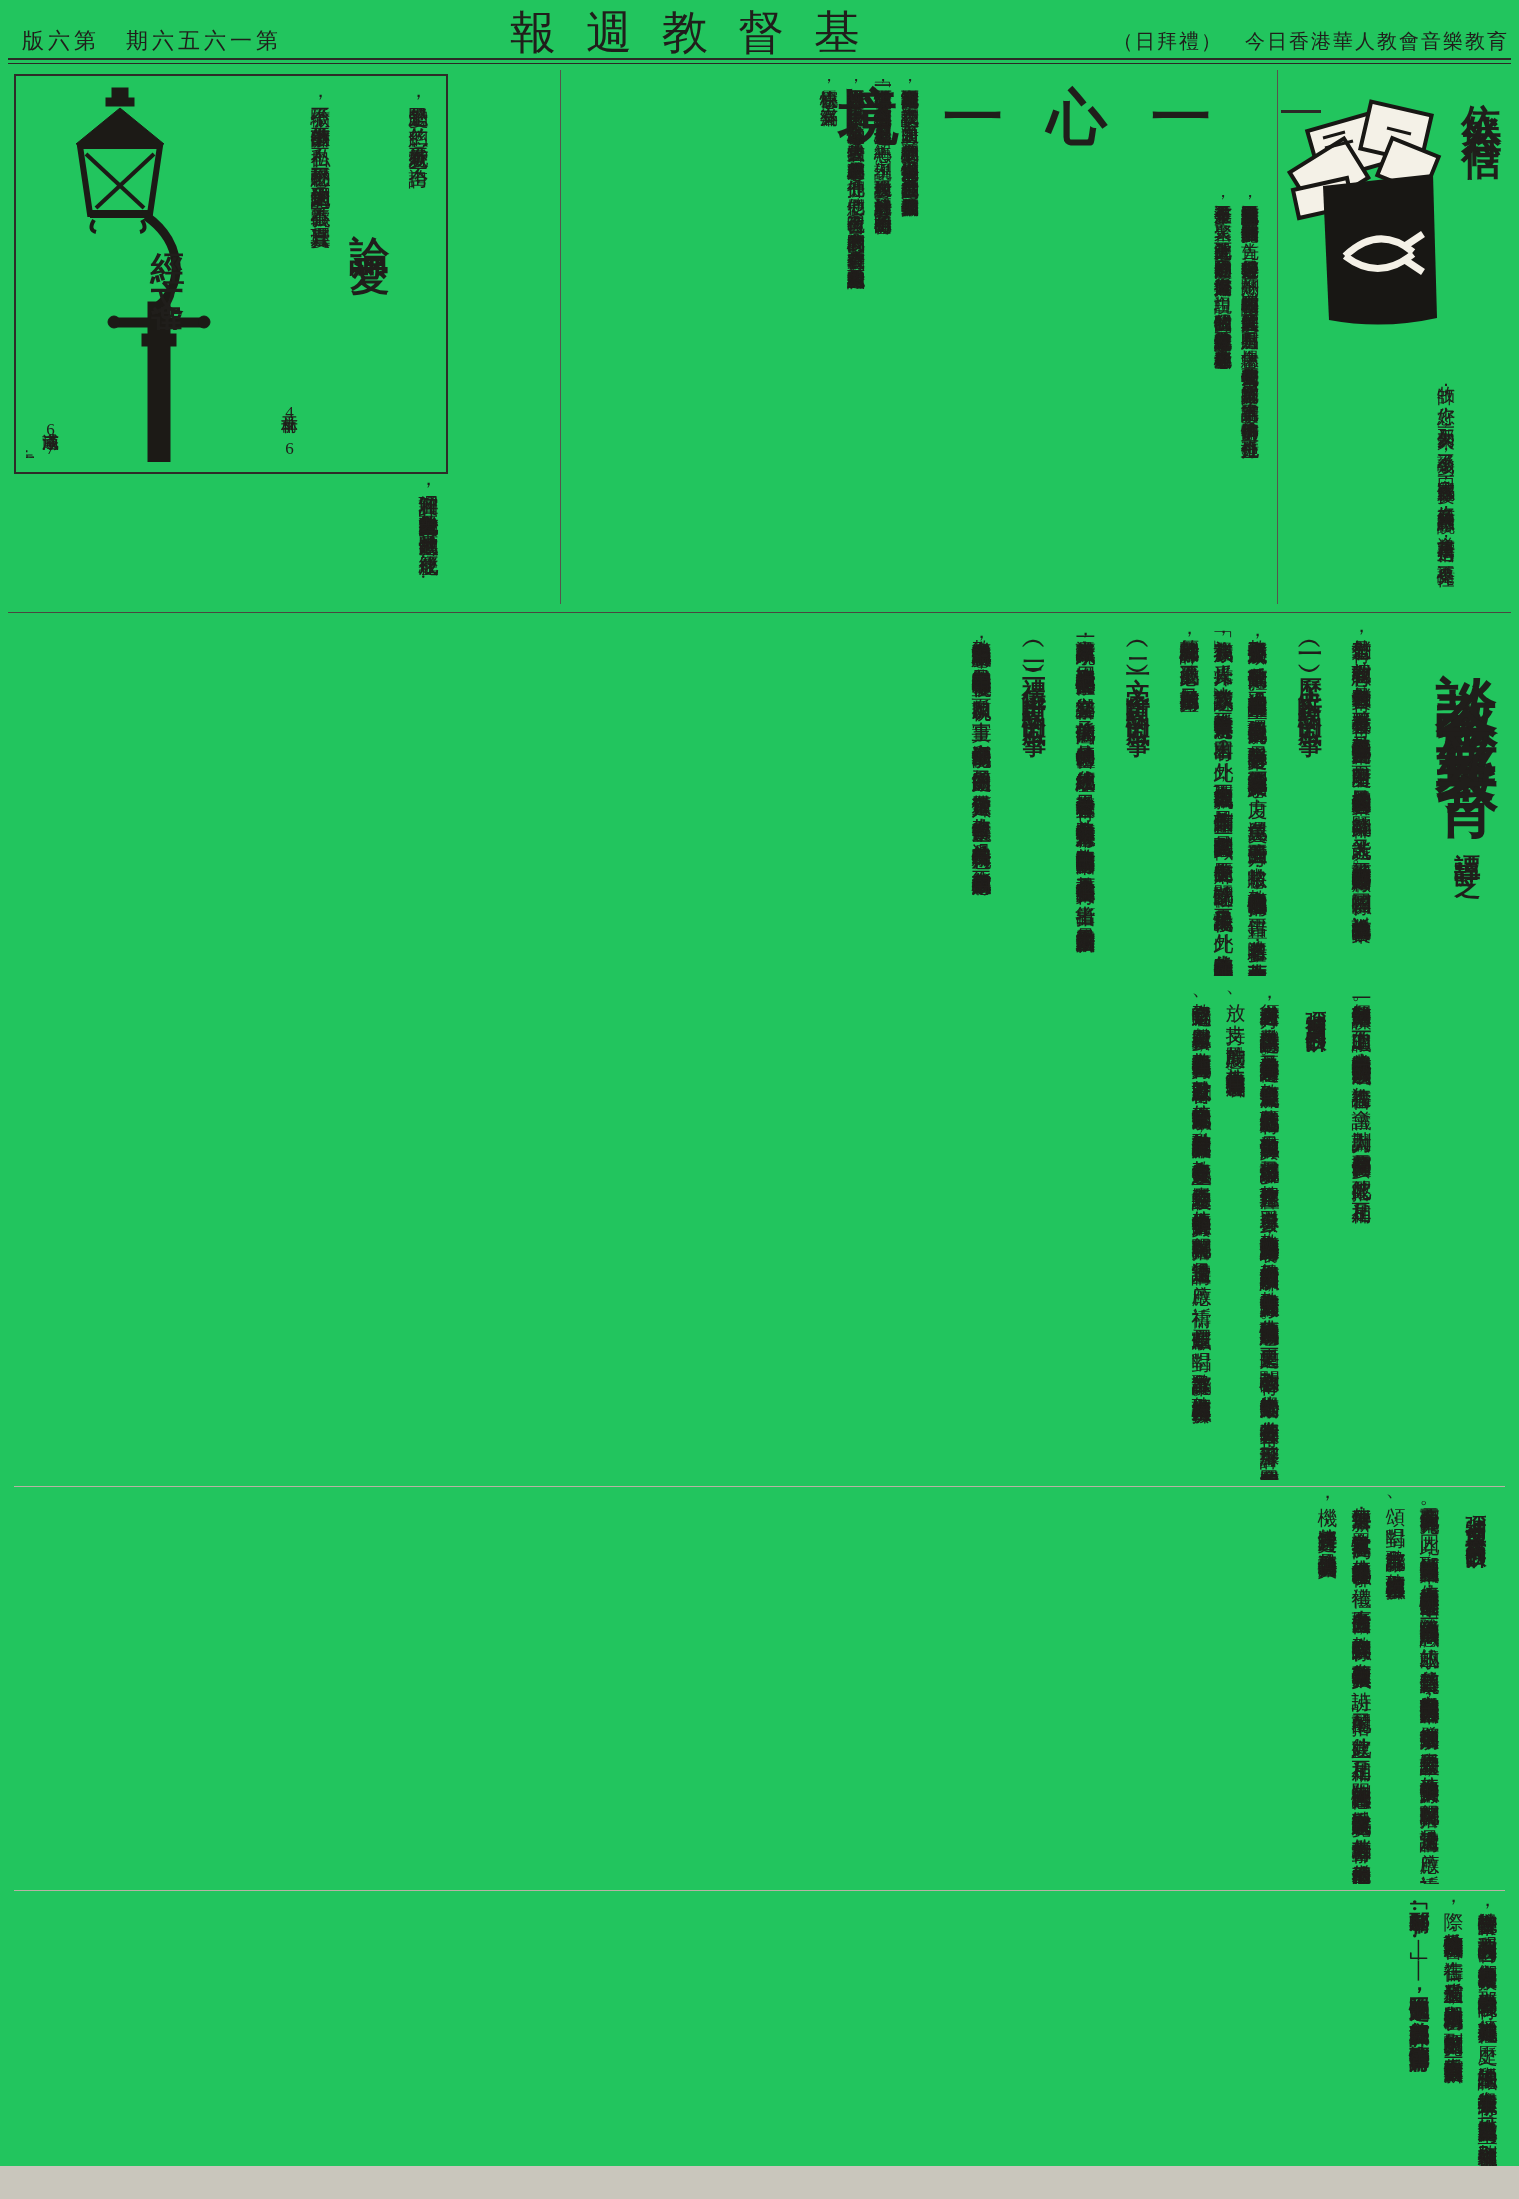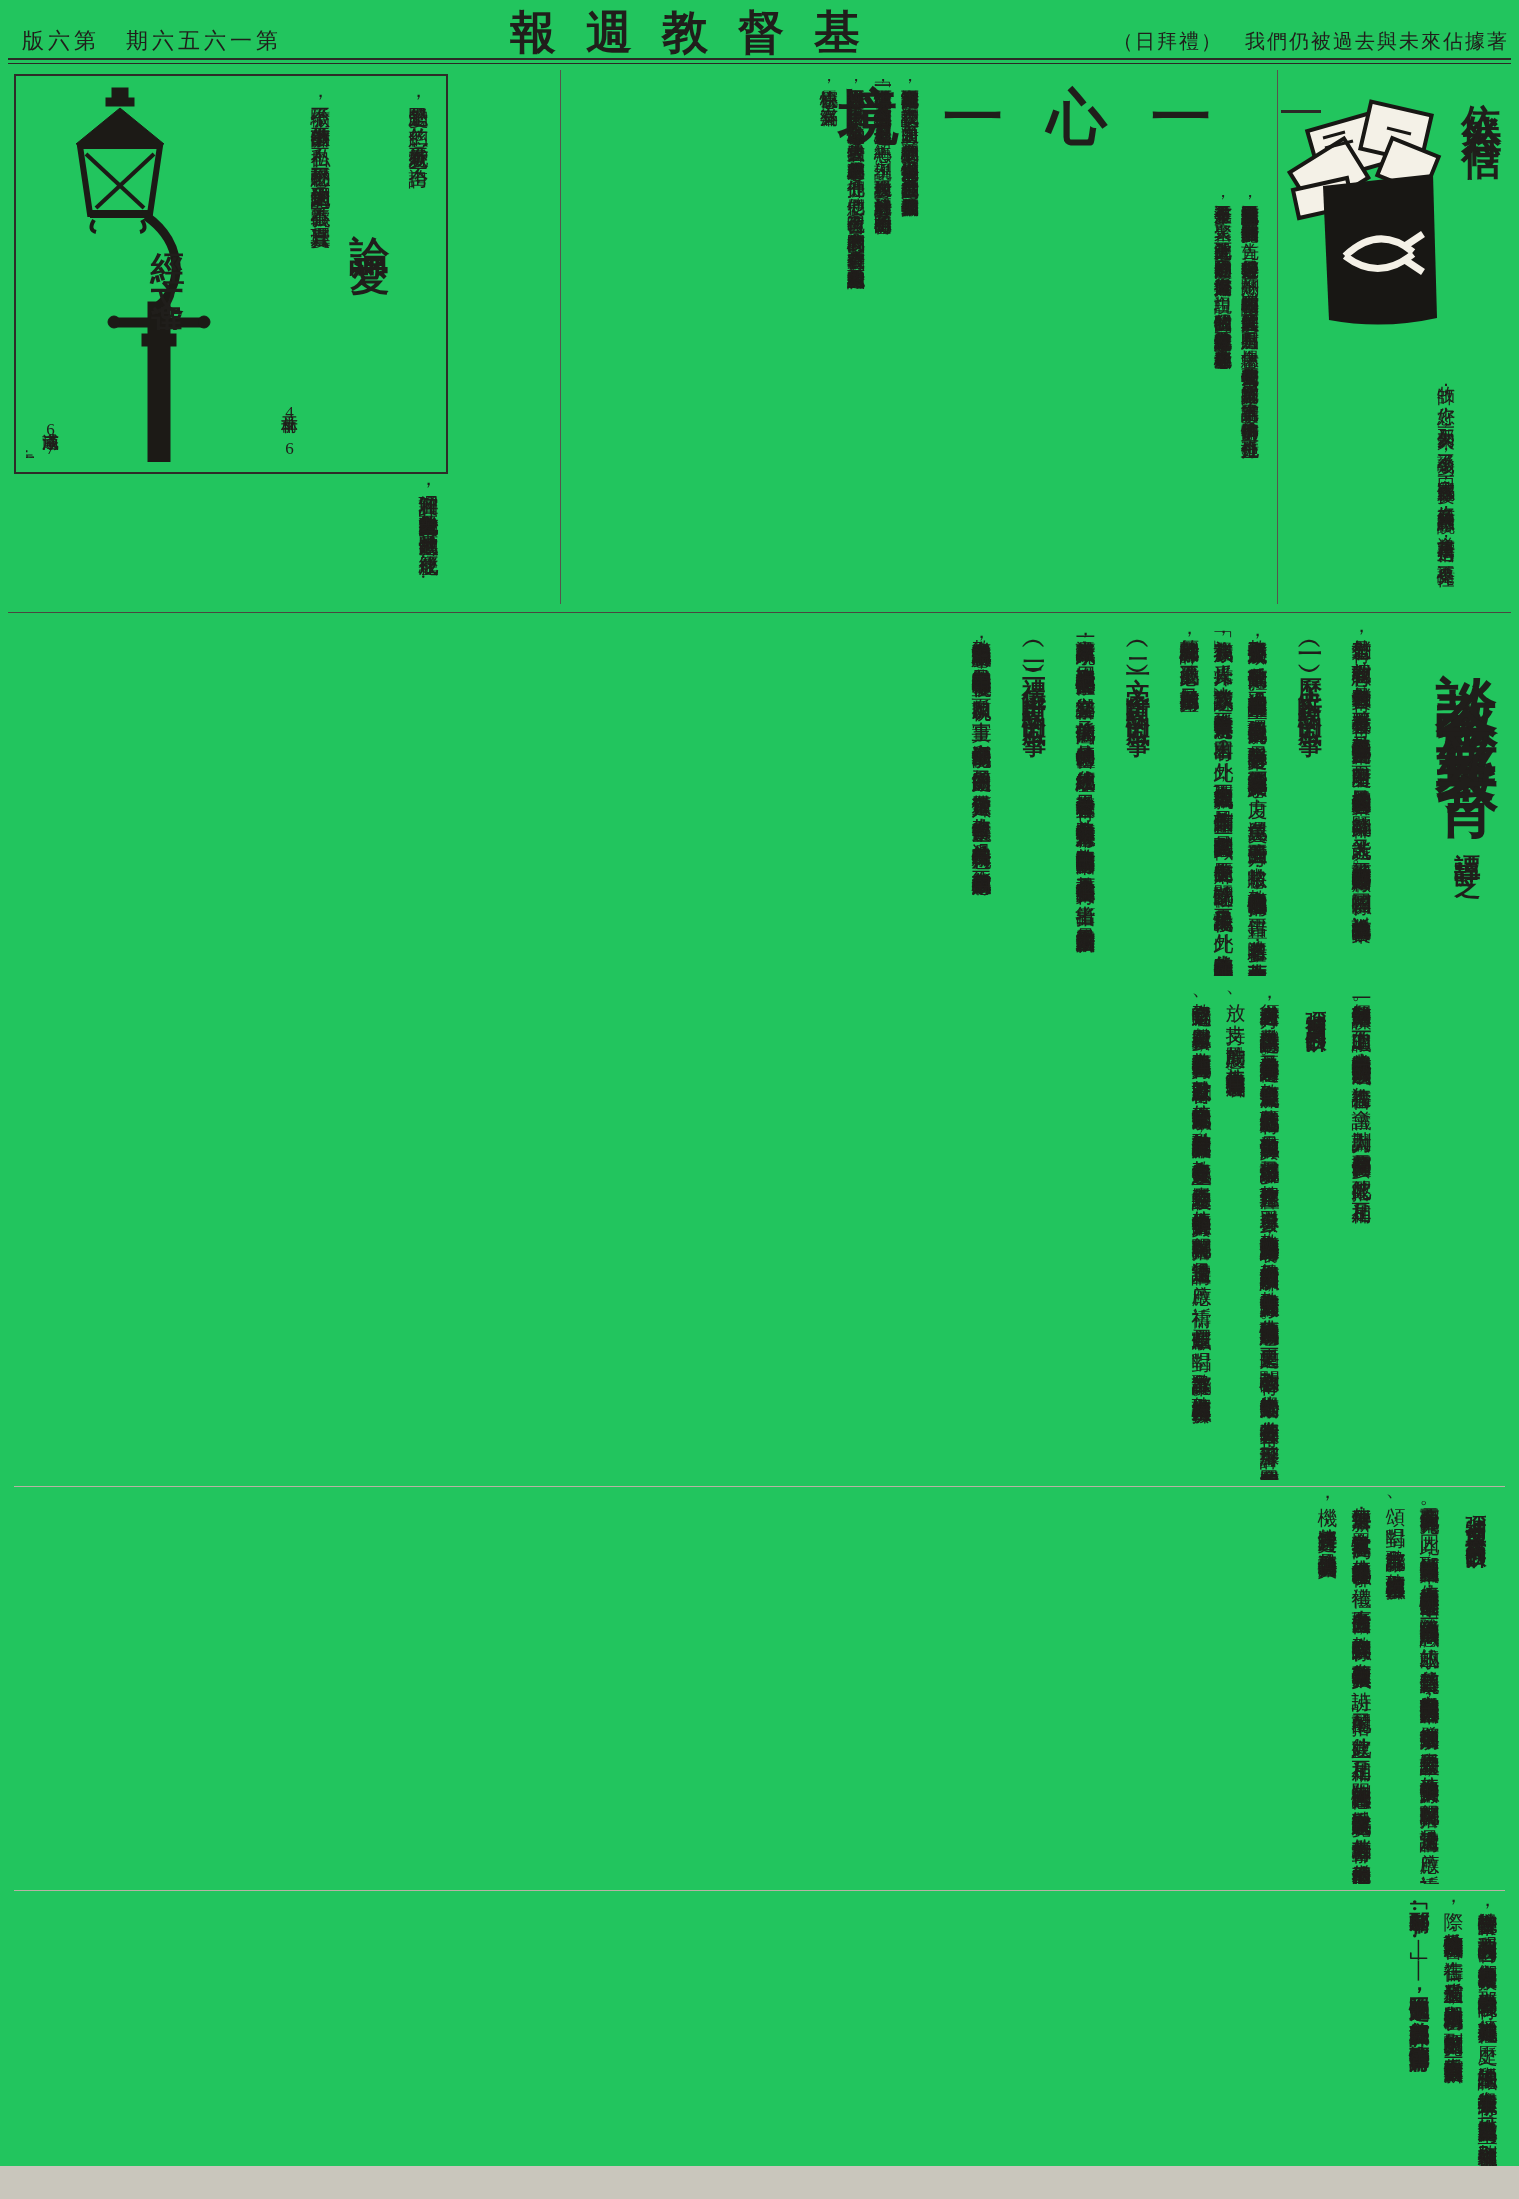--- a/index.html
+++ b/index.html
@@ -7,21 +7,21 @@
         background:#22c55e;overflow:hidden;
         font-family:"Liberation Serif","DejaVu Serif",serif;color:#201e1b;}
   .v{writing-mode:vertical-rl;text-orientation:mixed;overflow:hidden;
      text-align:justify;}
   .upright{text-orientation:upright;}
 
   
   .masthead{position:absolute;left:0;top:0;width:100%;height:60px;}
   .issue{position:absolute;left:22px;top:26px;font-size:22px;letter-spacing:4px;}
   .paper-title{position:absolute;left:400px;top:2px;width:600px;text-align:center;
-               font-size:46px;font-weight:700;letter-spacing:30px;}
+               font-size:46px;font-weight:400;letter-spacing:30px;}
   .date{position:absolute;right:10px;top:28px;font-size:20px;letter-spacing:2px;}
   .mast-rule{position:absolute;left:8px;right:8px;top:58px;height:3px;
              border-top:2px solid #2b2a26;border-bottom:1px solid #2b2a26;}
 
   
   .topband{position:absolute;left:8px;right:8px;top:64px;height:546px;}
   .vsep{position:absolute;top:6px;bottom:6px;width:1px;background:#57544c;}
 
   
   .faith{position:absolute;right:0;top:0;width:230px;height:100%;}
@@ -79,21 +79,21 @@
   .closing{font-weight:700;}
 </style>
 </head>
 <body>
 
 <div class="page">
 
   <div class="masthead">
     <div class="issue">版六第　期六五六一第</div>
     <div class="paper-title">報週教督基</div>
-    <div class="date">（日拜禮）　我們仍被過去與未來佔據著</div>
+    <div class="date">（日拜禮）　今日香港華人教會音樂教育</div>
     <div class="mast-rule"></div>
   </div>
 
   <div class="topband">
 
     <div class="faith">
       <div class="faith-rule"></div>
       <div class="faith-title v">依然有信</div>
       <div class="faith-art">
         <svg width="162" height="238" viewBox="0 0 162 238">

